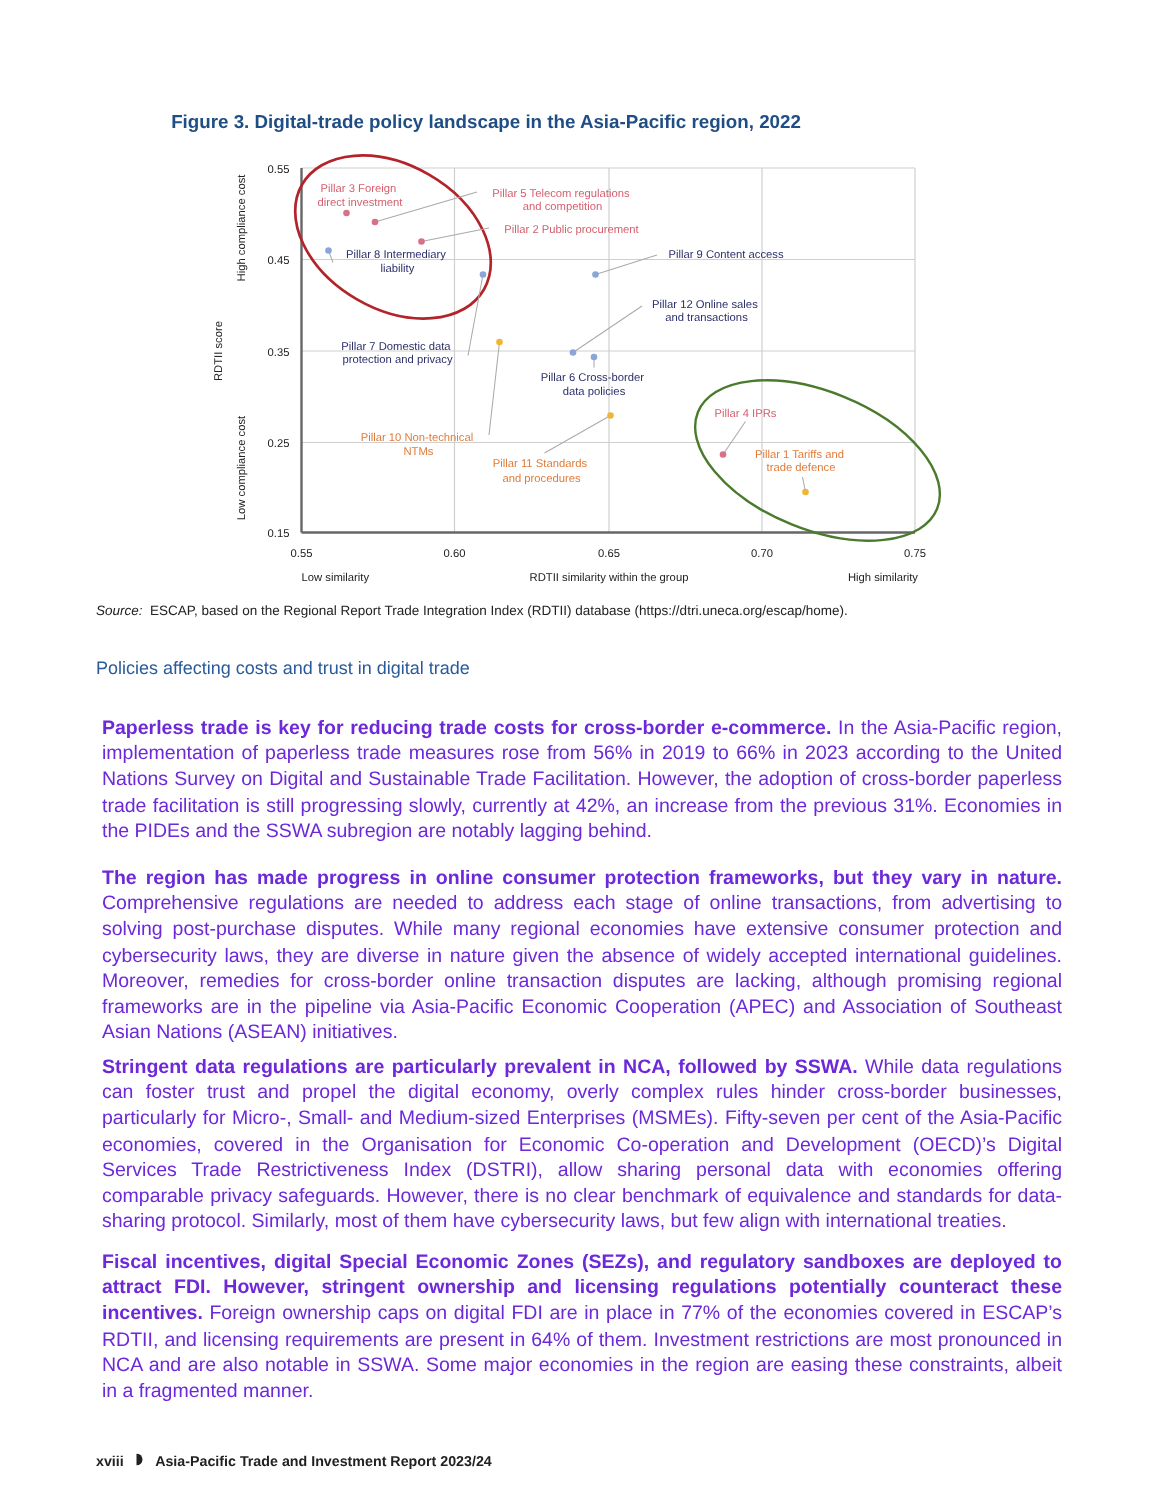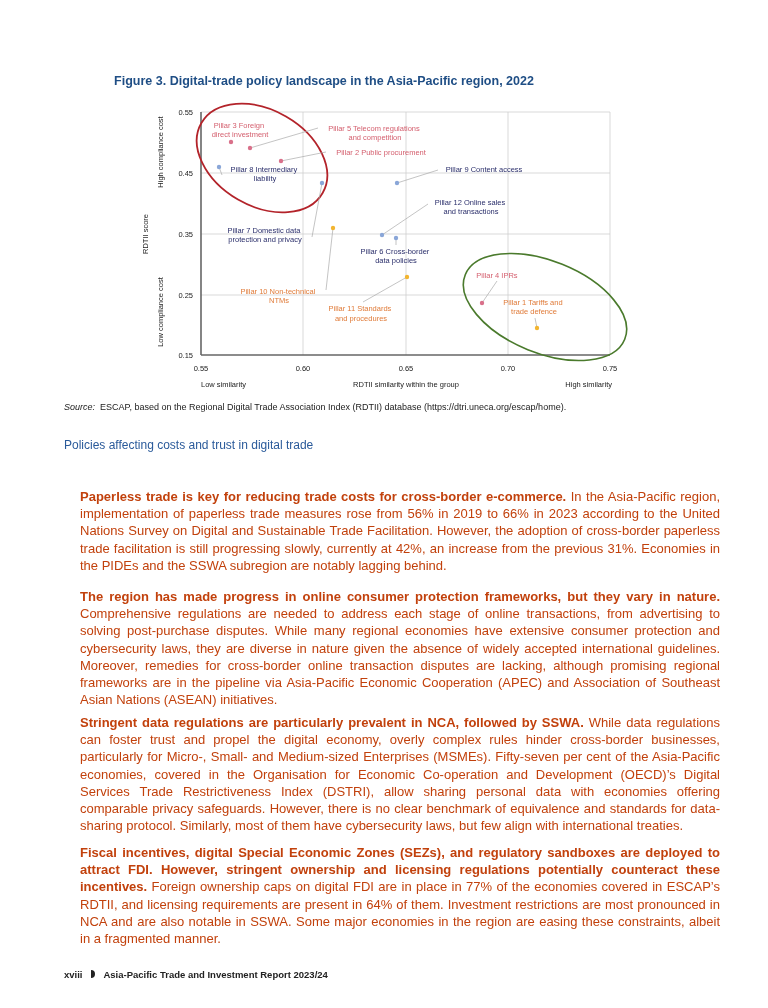--- a/index.html
+++ b/index.html
@@ -2,21 +2,21 @@
 <html><head>
 <meta charset="utf-8">
 <style>
   html, body { margin:0; padding:0; background:#fff; }
   body { width:768px; height:1008px; position:relative; overflow:hidden; font-family:"Liberation Sans", sans-serif; color:#1a1a1a; }
   .fig-title { position:absolute; left:0; width:648px; top:74px; text-align:center; font-size:12.5px; font-weight:bold; color:#1f4e85; }
   #chart { position:absolute; left:0; top:0; width:768px; height:400px; }
   .source { position:absolute; left:64px; top:402px; font-size:9px; color:#222; }
   .source i { font-style:italic;text-align:right; }
   .section-title { position:absolute; left:64px; top:438px; font-size:12px; color:#2a5a9a; }
-  .para { position:absolute; left:64px; width:640px; font-size:13px; line-height:17.2px; text-align:justify; color:#c2410c; margin:16px; }
+  .para { position:absolute; left:64px; width:640px; font-size:13px; line-height:17.2px; text-align:justify; color:#6d28d9; margin:4px; }
   .para b { font-weight:bold; }
   .footer { position:absolute; left:64px; top:969px; font-size:9.5px; color:#222;font-weight:bold; }
   .footer .sep { display:inline-block; margin:0 5px; }
 </style>
 </head>
 <body>
 
 <div class="fig-title">Figure 3. Digital-trade policy landscape in the Asia-Pacific region, 2022</div>
 
 <svg id="chart" viewBox="0 0 768 400" xmlns="http://www.w3.org/2000/svg" font-family="Liberation Sans, sans-serif">
@@ -136,21 +136,21 @@
     <text fill="#d45f6e">
       <tspan x="497" y="278">Pillar 4 IPRs</tspan>
     </text>
     <text fill="#e07b39">
       <tspan x="534" y="305">Pillar 1 Tariffs and</tspan>
       <tspan x="534" y="314">trade defence</tspan>
     </text>
   </g>
 </svg>
 
-<div class="source"><i>Source:</i>&nbsp; <span>ESCAP, based on the Regional Digital Trade Association Index (RDTII) database (https://dtri.uneca.org/escap/home).</span></div>
+<div class="source"><i>Source:</i>&nbsp; <span>ESCAP, based on the Regional Report Trade Integration Index (RDTII) database (https://dtri.uneca.org/escap/home).</span></div>
 
 <div class="section-title">Policies affecting costs and trust in digital trade</div>
 
 <p class="para" style="top:472px;"><b>Paperless trade is key for reducing trade costs for cross-border e-commerce.</b><span> In the Asia-Pacific region, implementation of paperless trade measures rose from 56% in 2019 to 66% in 2023 according to the United Nations Survey on Digital and Sustainable Trade Facilitation. However, the adoption of cross-border paperless trade facilitation is still progressing slowly, currently at 42%, an increase from the previous 31%. Economies in the PIDEs and the SSWA subregion are notably lagging behind.</span></p>
 
 <p class="para" style="top:572px;"><b>The region has made progress in online consumer protection frameworks, but they vary in nature.</b><span> Comprehensive regulations are needed to address each stage of online transactions, from advertising to solving post-purchase disputes. While many regional economies have extensive consumer protection and cybersecurity laws, they are diverse in nature given the absence of widely accepted international guidelines. Moreover, remedies for cross-border online transaction disputes are lacking, although promising regional frameworks are in the pipeline via Asia-Pacific Economic Cooperation (APEC) and Association of Southeast Asian Nations (ASEAN) initiatives.</span></p>
 
 <p class="para" style="top:698px;"><b>Stringent data regulations are particularly prevalent in NCA, followed by SSWA.</b><span> While data regulations can foster trust and propel the digital economy, overly complex rules hinder cross-border businesses, particularly for Micro-, Small- and Medium-sized Enterprises (MSMEs). Fifty-seven per cent of the Asia-Pacific economies, covered in the Organisation for Economic Co-operation and Development (OECD)’s Digital Services Trade Restrictiveness Index (DSTRI), allow sharing personal data with economies offering comparable privacy safeguards. However, there is no clear benchmark of equivalence and standards for data-sharing protocol. Similarly, most of them have cybersecurity laws, but few align with international treaties.</span></p>
 
 <p class="para" style="top:828px;"><b>Fiscal incentives, digital Special Economic Zones (SEZs), and regulatory sandboxes are deployed to attract FDI. However, stringent ownership and licensing regulations potentially counteract these incentives.</b><span> Foreign ownership caps on digital FDI are in place in 77% of the economies covered in ESCAP’s RDTII, and licensing requirements are present in 64% of them. Investment restrictions are most pronounced in NCA and are also notable in SSWA. Some major economies in the region are easing these constraints, albeit in a fragmented manner.</span></p>

